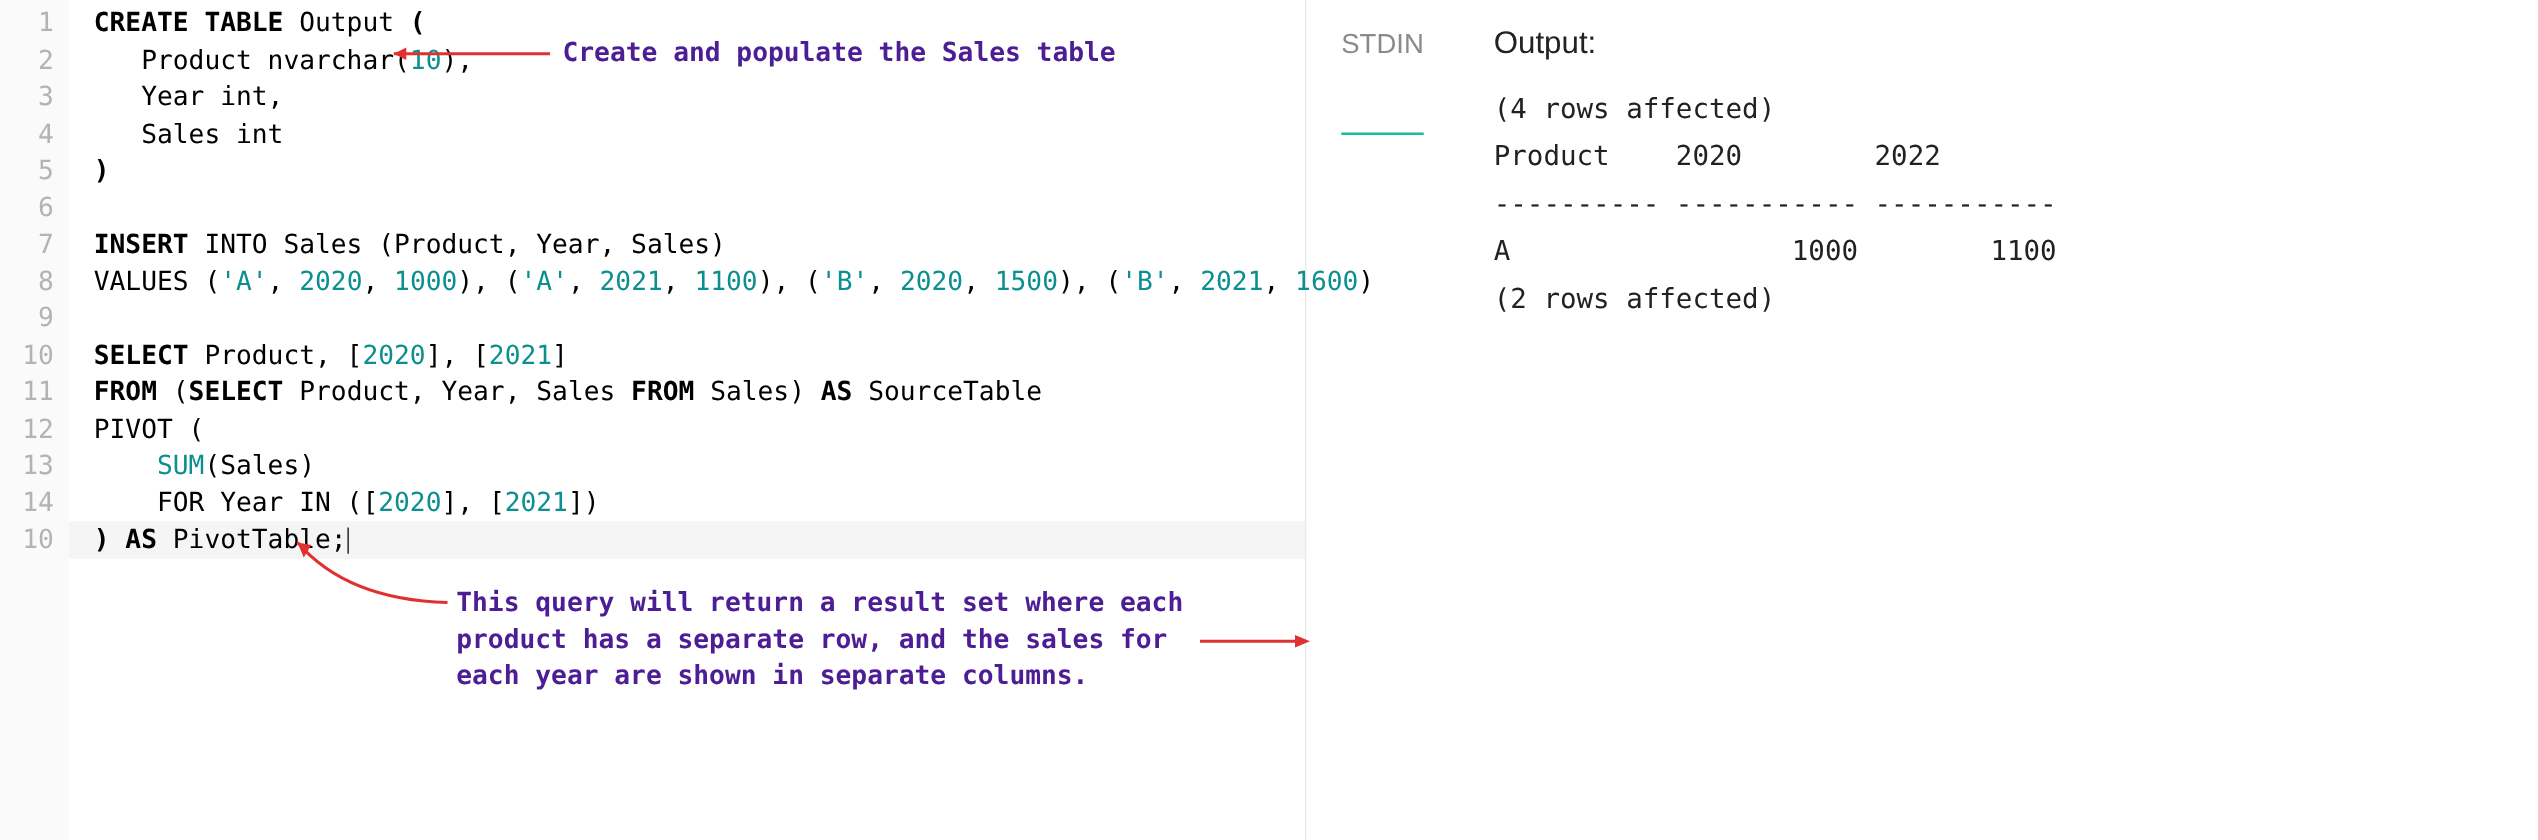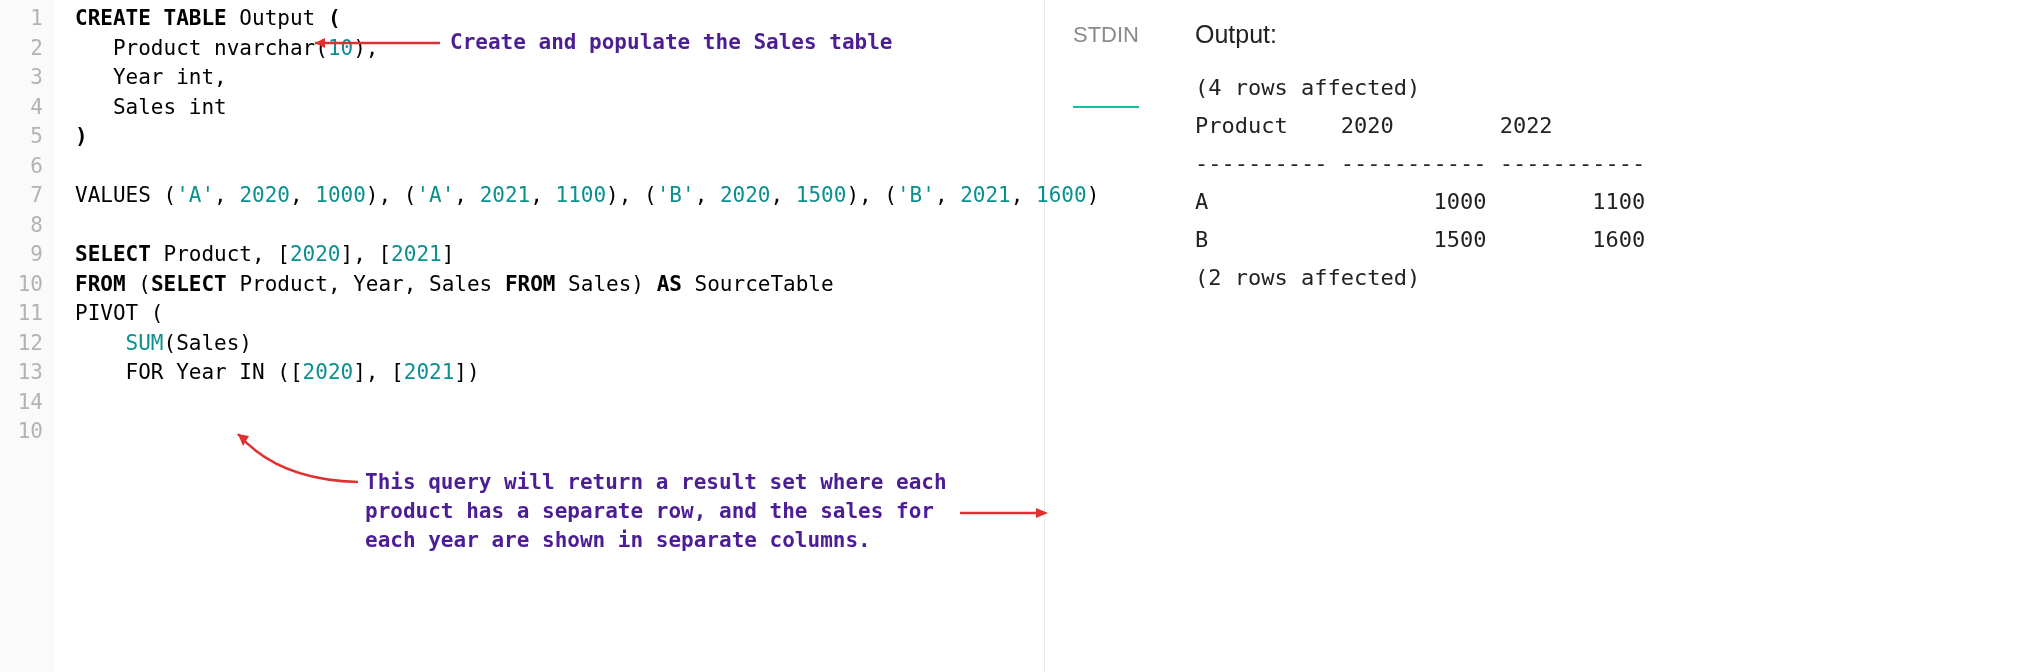--- a/index.html
+++ b/index.html
@@ -51,27 +51,29 @@
       <div class="ln">10</div>
     </div>
 
     <div class="code-area">
       <div class="code-line"><span class="kw">CREATE TABLE</span><span> Output </span><span class="kw">(</span></div>
       <div class="code-line"><span>   </span><span>Product nvarchar(</span><span class="num">10</span><span>),</span></div>
       <div class="code-line"><span>   </span><span>Year int,</span></div>
       <div class="code-line"><span>   </span><span>Sales int</span></div>
       <div class="code-line"><span class="kw">)</span></div>
       <div class="code-line"><span></span>&nbsp;</div>
+      <div class="code-line"><span class="kw">INSERT</span><span> INTO Sales (Product, Year, Sales)</span></div>
       <div class="code-line"><span>VALUES (</span><span class="num">'A'</span><span>, </span><span class="num">2020</span><span>, </span><span class="num">1000</span><span>), (</span><span class="num">'A'</span><span>, </span><span class="num">2021</span><span>, </span><span class="num">1100</span><span>), (</span><span class="num">'B'</span><span>, </span><span class="num">2020</span><span>, </span><span class="num">1500</span><span>), (</span><span class="num">'B'</span><span>, </span><span class="num">2021</span><span>, </span><span class="num">1600</span><span>)</span></div>
       <div class="code-line"><span></span>&nbsp;</div>
       <div class="code-line"><span class="kw">SELECT</span><span> Product, [</span><span class="num">2020</span><span>], [</span><span class="num">2021</span><span>]</span></div>
       <div class="code-line"><span class="kw">FROM</span><span> (</span><span class="kw">SELECT</span><span> Product, Year, Sales </span><span class="kw">FROM</span><span> Sales) </span><span class="kw">AS</span><span> SourceTable</span></div>
       <div class="code-line"><span>PIVOT (</span></div>
       <div class="code-line"><span>    </span><span class="fn">SUM</span><span>(Sales)</span></div>
       <div class="code-line"><span>    </span><span>FOR Year IN ([</span><span class="num">2020</span><span>], [</span><span class="num">2021</span><span>])</span></div>
+      <div class="code-line current"><span class="kw">) </span><span class="kw">AS</span><span> PivotTable;</span><span class="cursor"></span></div>
     </div>
 
     <svg class="annot-arrow" style="left:305px; top:36px; width:140px; height:14px;">
       <line x1="10" y1="7" x2="135" y2="7" stroke="#e03030" stroke-width="2.5"></line>
       <polygon points="10,7 20,2 20,12" fill="#e03030"></polygon>
     </svg>
     <div class="annot" style="left:450px; top:28px;">Create and populate the Sales table</div>
 
     <svg class="annot-arrow" style="left:233px; top:432px; width:130px; height:55px;">
       <path d="M5,2 Q45,48 125,50" stroke="#e03030" stroke-width="2.5" fill="none"></path>
@@ -88,17 +90,17 @@
     </svg>
   </div>
 
   <div class="right-pane">
     <div class="stdin-section">
       <div class="stdin-label">STDIN</div>
       <div class="stdin-divider"></div>
     </div>
     <div class="output-section">
       <div class="output-label">Output:</div>
-      <div class="output-text"><div></div><div>(4 rows affected)</div><div>Product    2020        2022       </div><div>---------- ----------- -----------</div><div>A                 1000        1100</div><div>B                 1500        1600</div><div></div><div>(2 rows affected)</div></div>
+      <div class="output-text"><div></div><div>(4 rows affected)</div><div>Product    2020        2022       </div><div>---------- ----------- -----------</div><div>A                 1000        1100</div><div></div><div>(2 rows affected)</div></div>
     </div>
   </div>
 
 </div>
 
 </body></html>

